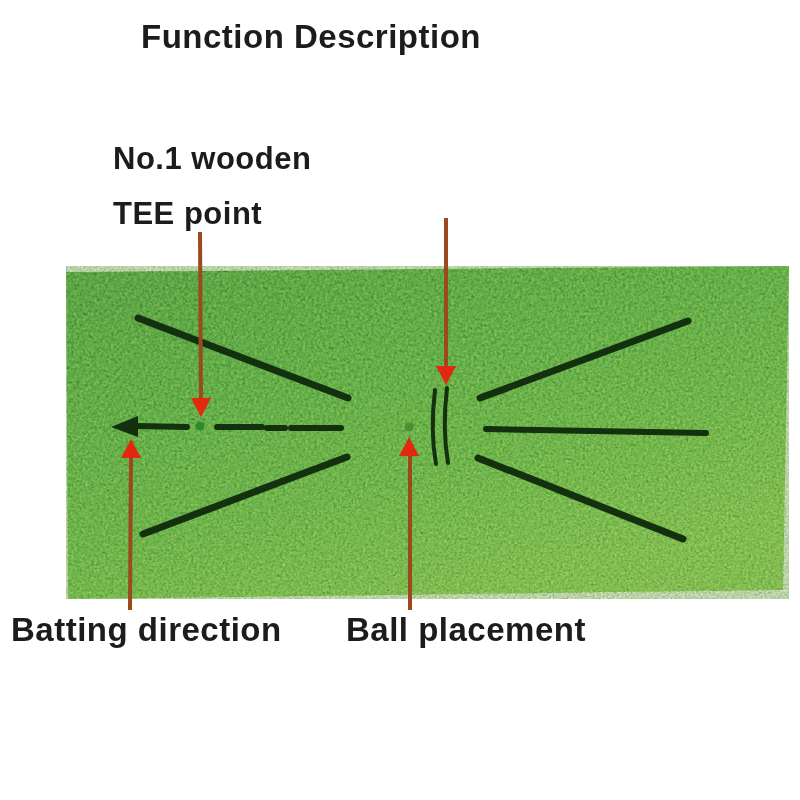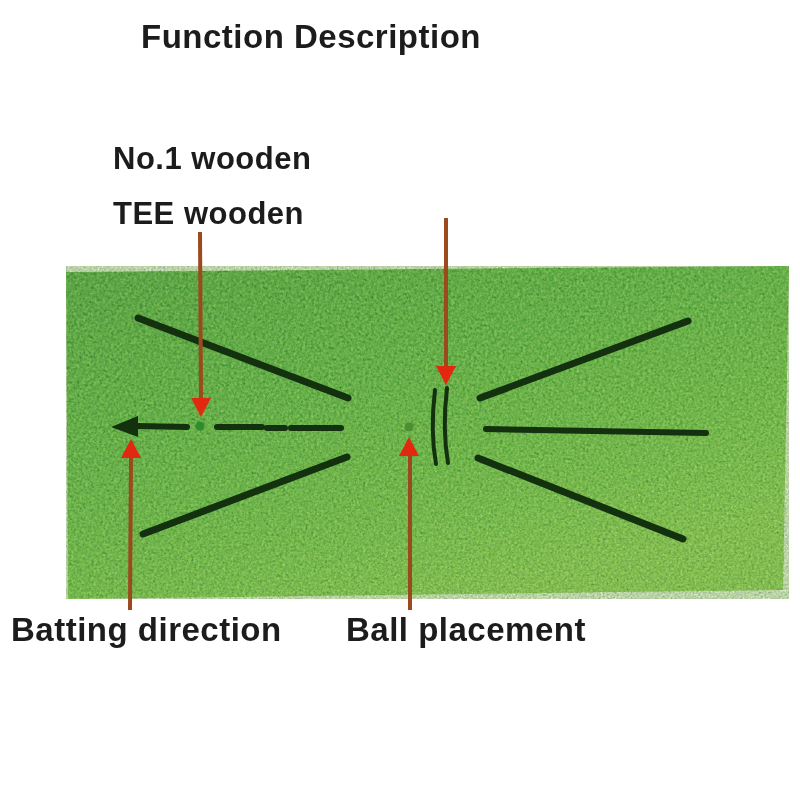--- a/index.html
+++ b/index.html
@@ -102,21 +102,21 @@
         <line x1="410" y1="455" x2="410" y2="610" style="stroke:var(--arrow_shaft,#9a4a1d)" stroke-width="4"></line>
         <polygon points="409,437 399,456 419,456" style="fill:var(--arrow_head,#e2290f)"></polygon>
       </g>
     </g>
   </svg>
 
   <div class="lbl title">Function Description</div>
 
   <div class="lbl tee">
     <div>No.1 wooden</div>
-    <div>TEE wooden</div>
+    <div>TEE point</div>
   </div>
 
 
   <div class="lbl batting">Batting direction</div>
 
   <div class="lbl ball">Ball placement</div>
 
 </div>
 
 </body></html>

